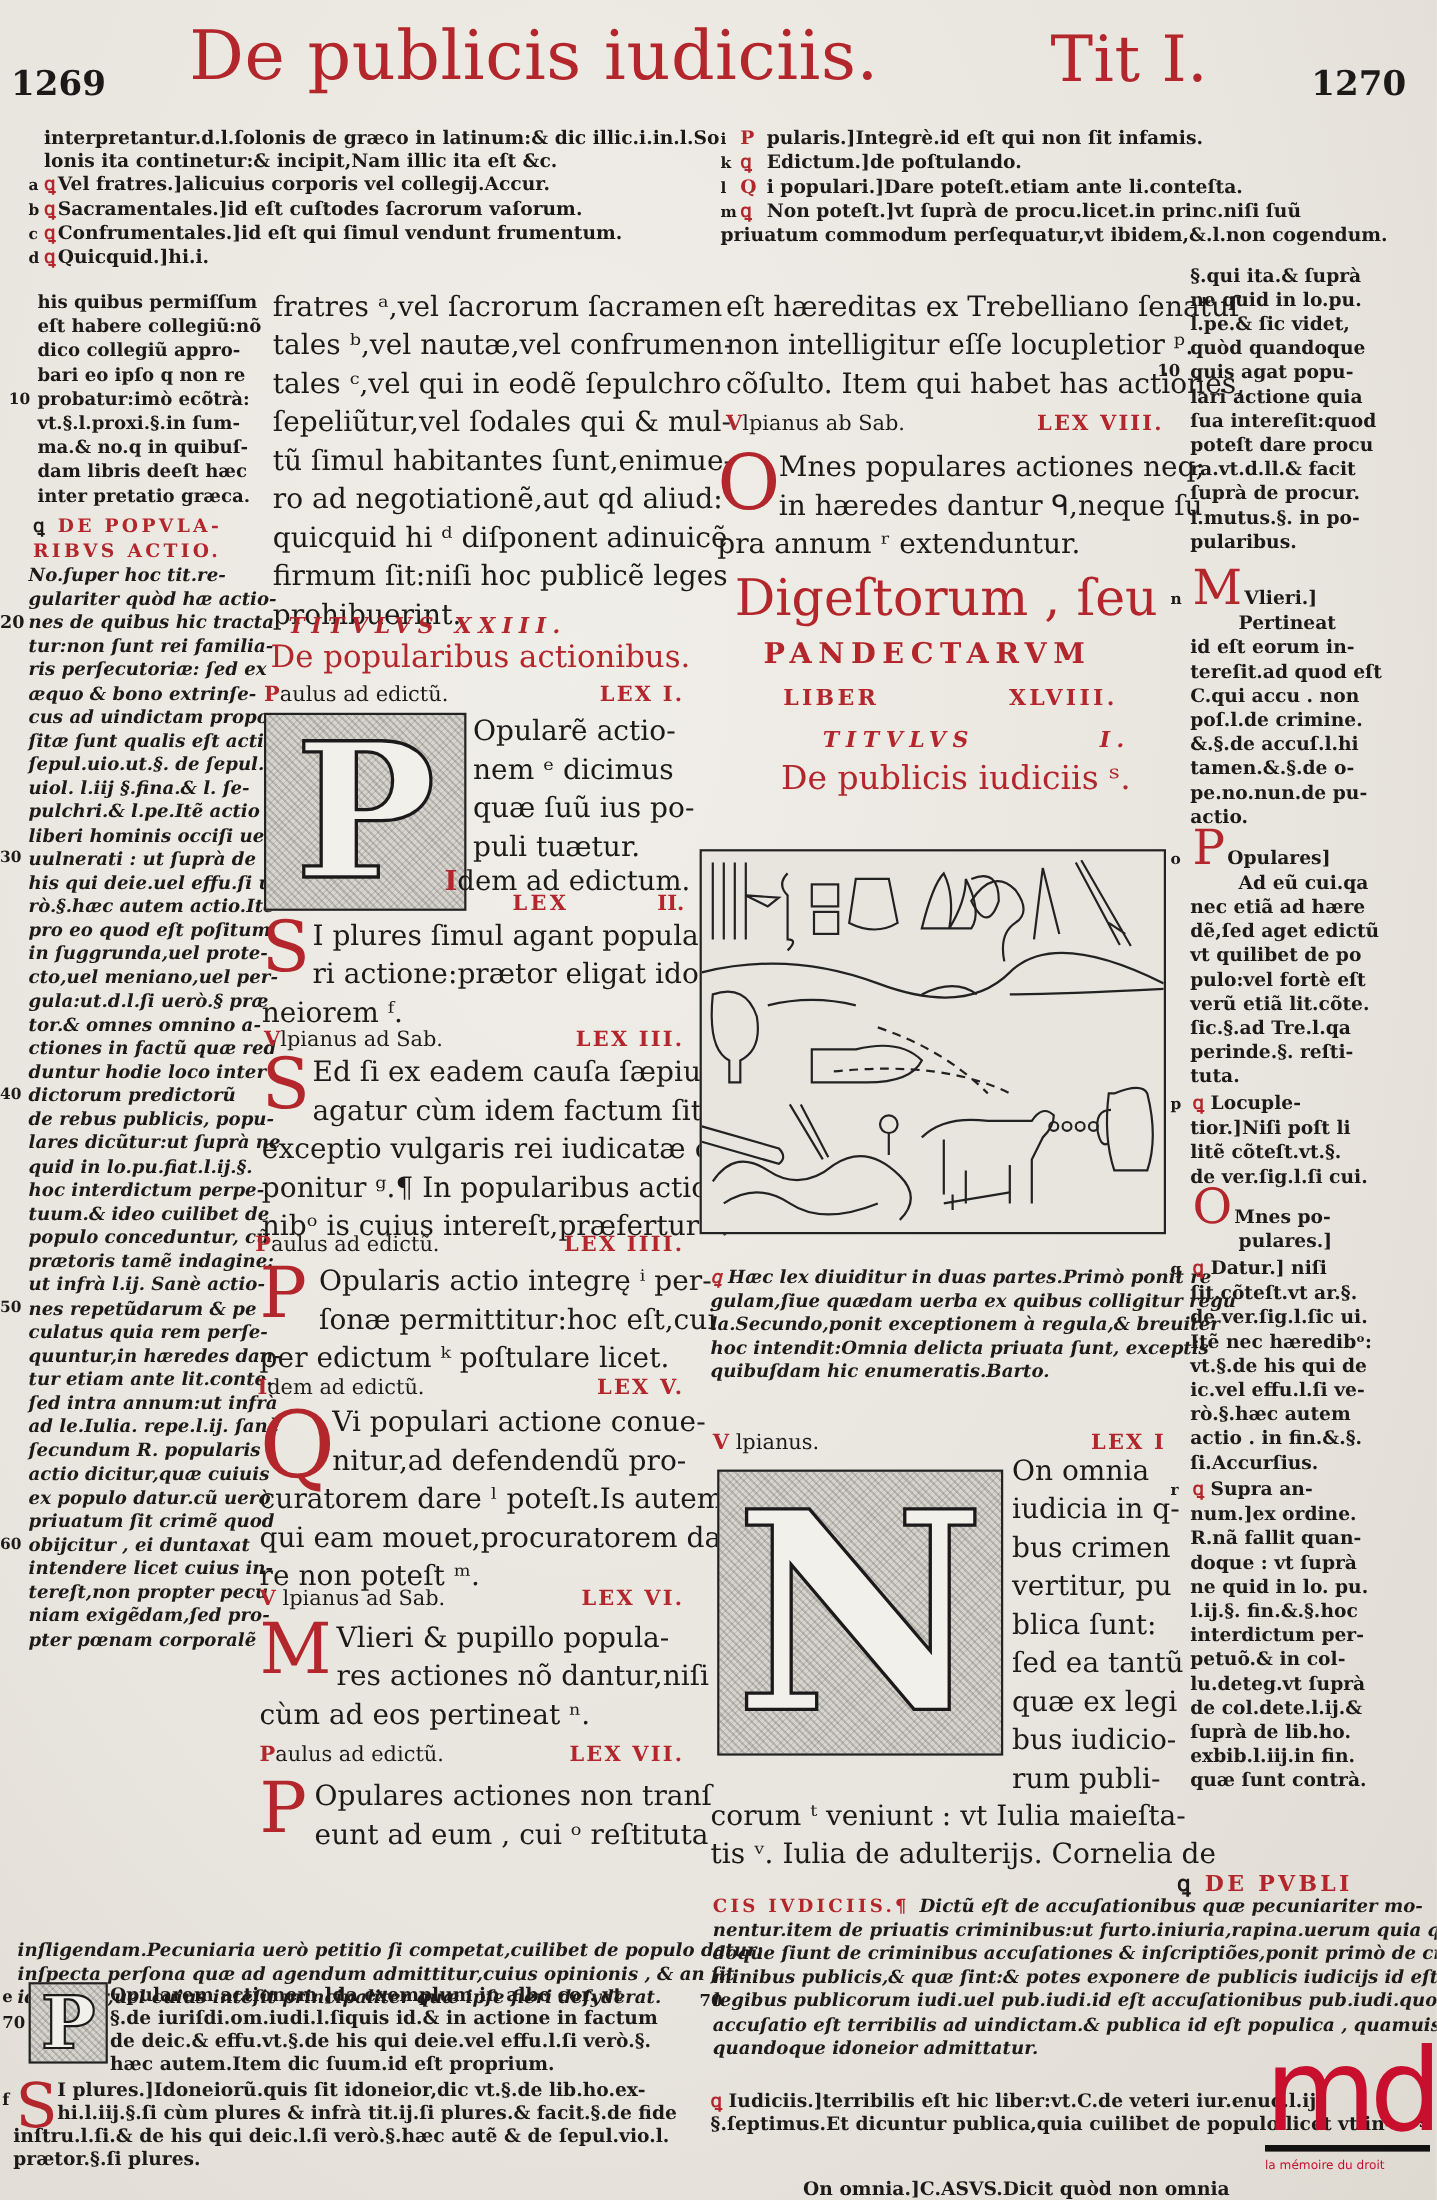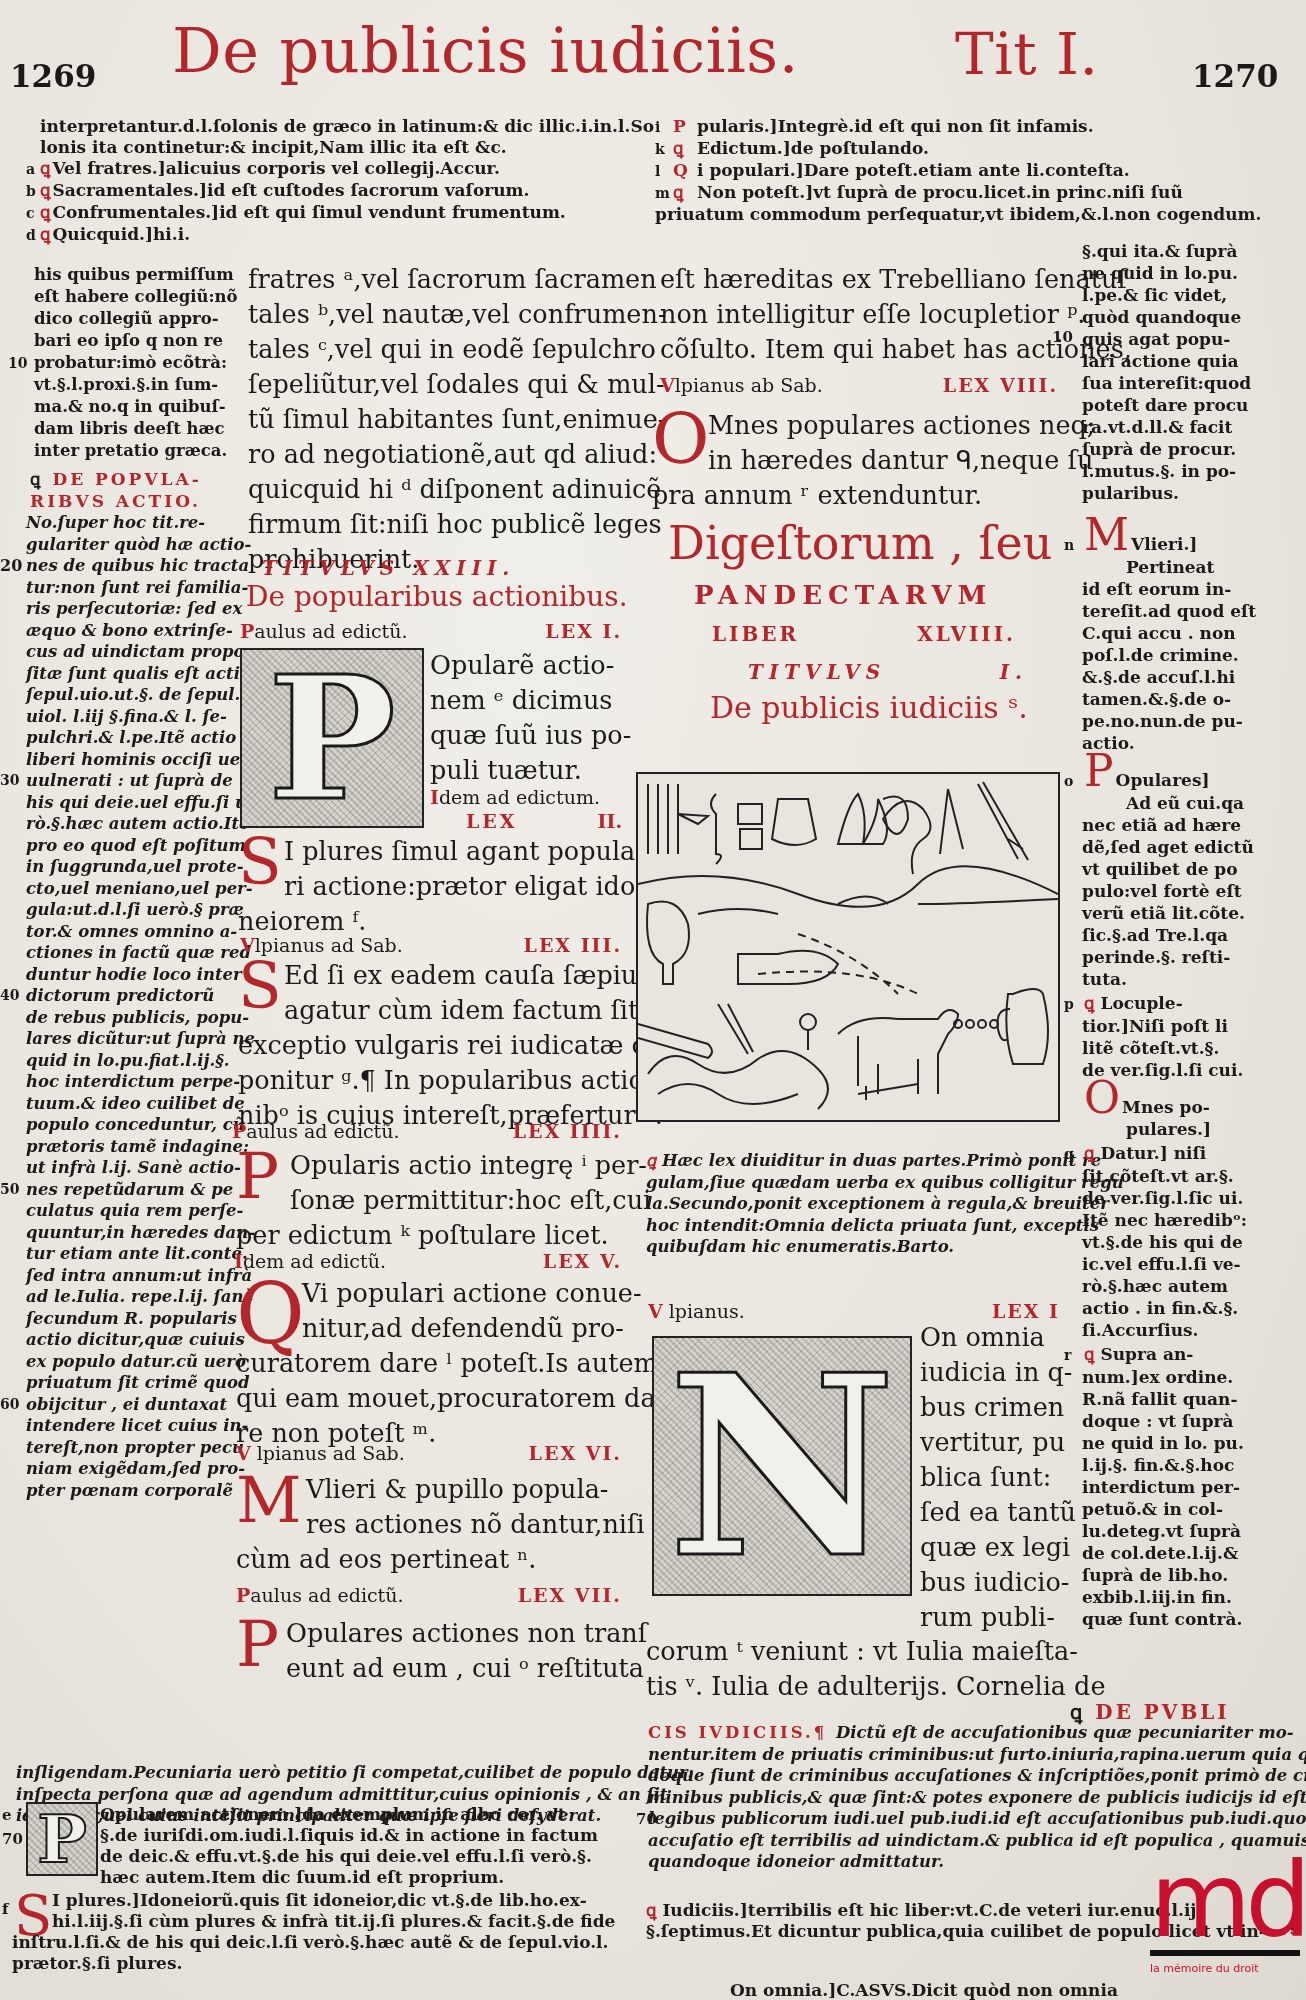--- a/index.html
+++ b/index.html
@@ -161,21 +161,21 @@
   <div class="woodcut" style="left:240px;top:648px;width:180px;height:176px;">
     <span class="letter" style="font-size:170px;">P</span>
   </div>
   <div class="abs body-t" style="left:430px;top:648px;" id="lex1-lines">
       <div><span>Opularẽ actio-</span></div>
       <div><span>nem ᵉ dicimus</span></div>
       <div><span>quæ ſuũ ius po-</span></div>
       <div><span>puli tuætur.</span></div>
     </div>
 
-  <div class="abs" style="left:430px;top:786px;font-size:19px;white-space:nowrap;"><span class="red" style="font-weight:bold">I</span><span>dem ad edictum.</span></div>
+  <div class="abs" style="left:404px;top:786px;font-size:25px;white-space:nowrap;"><span class="red" style="font-weight:bold">I</span><span>dem ad edictum.</span></div>
   <div class="abs" style="left:466px;top:810px;width:156px;display:flex;justify-content:space-between;font-size:19px;">
       <span class="red" style="font-weight:bold;letter-spacing:3px">LEX</span>
       <span class="red" style="font-weight:bold">II.</span>
     </div>
   <div class="abs" style="left:238px;top:834px;width:384px;">
     <div class="body-t" id="lex2-lines" style="position: relative;">
         <span class="red" style="position: absolute; left: 0px; top: -4px; font-size: 64px; line-height: 1;">S</span>
         <div style="padding-left: 46px;">I plures ſimul agant popula-</div>
         <div style="padding-left: 46px;">ri actione:prætor eligat ido-</div>
         <div>neiorem ᶠ.</div>

